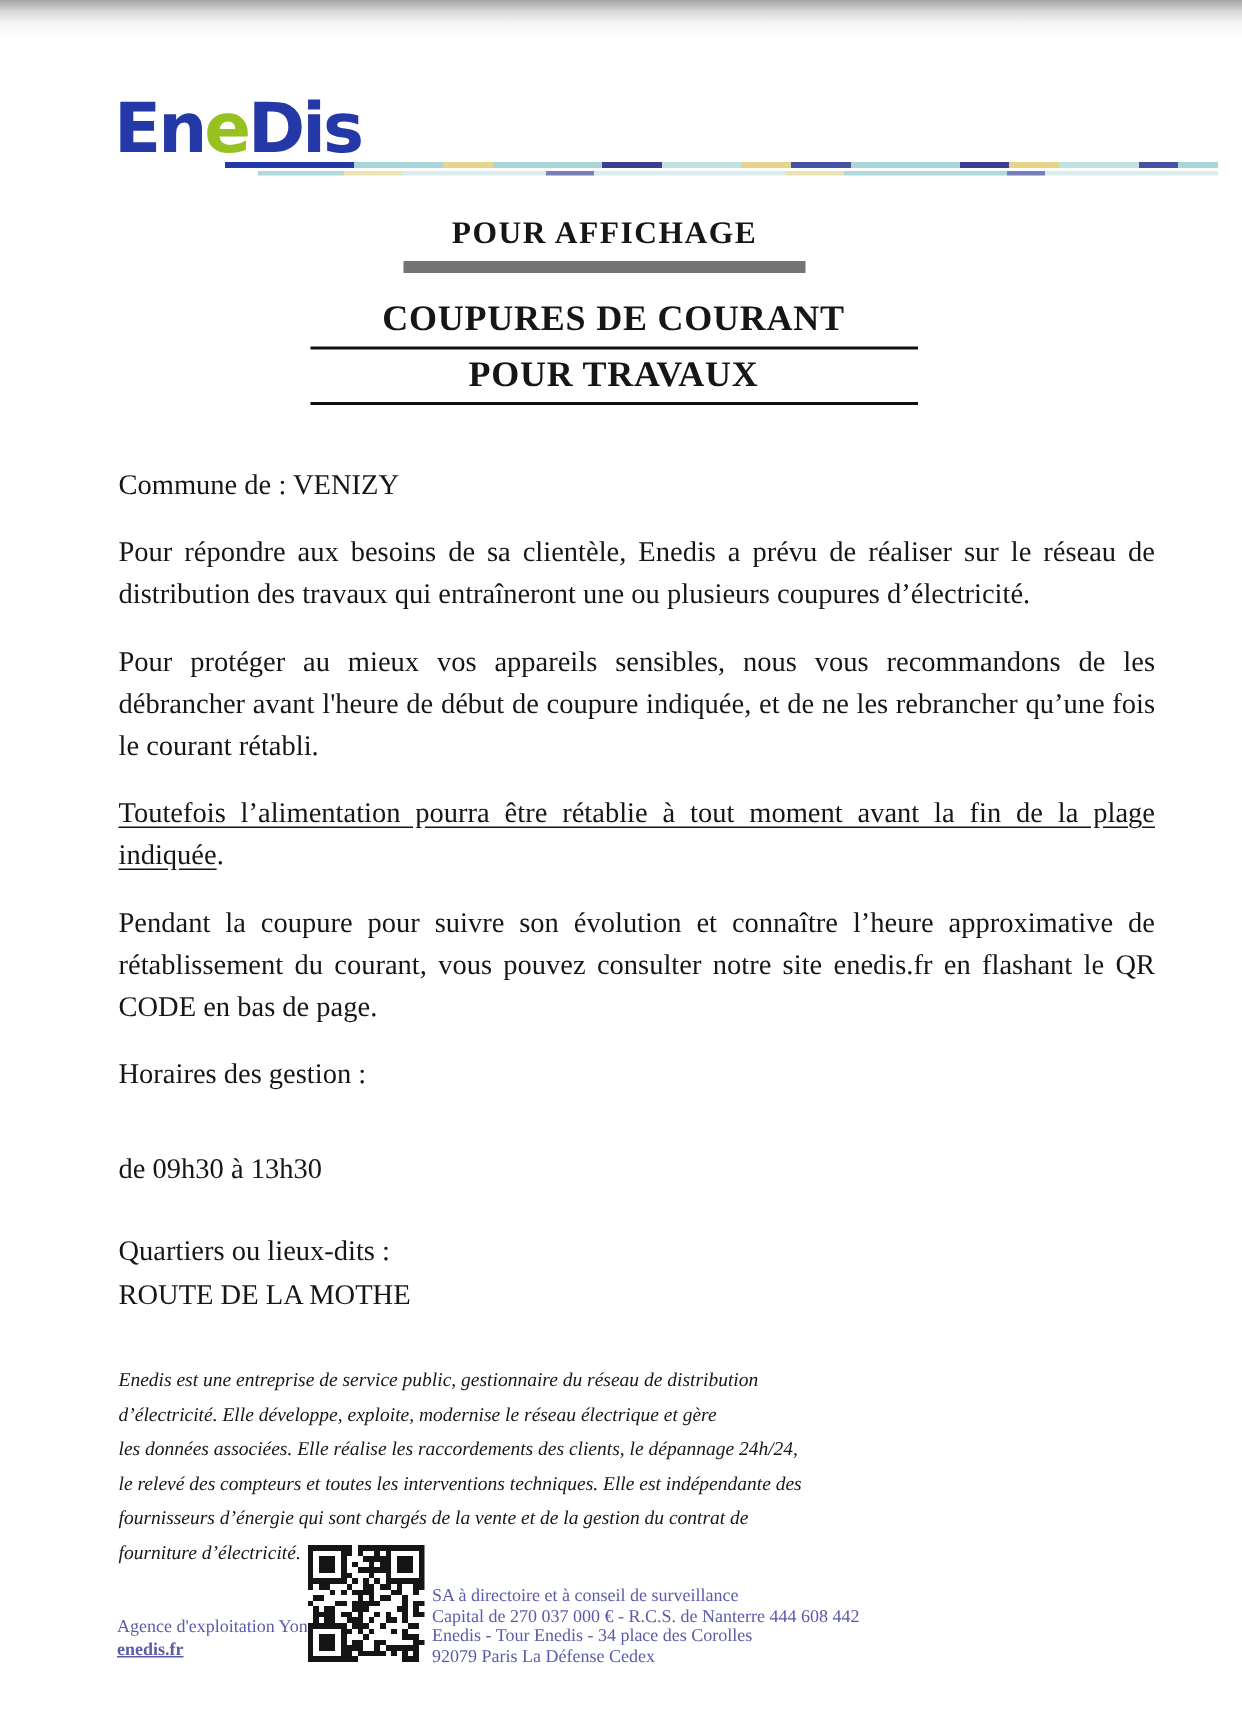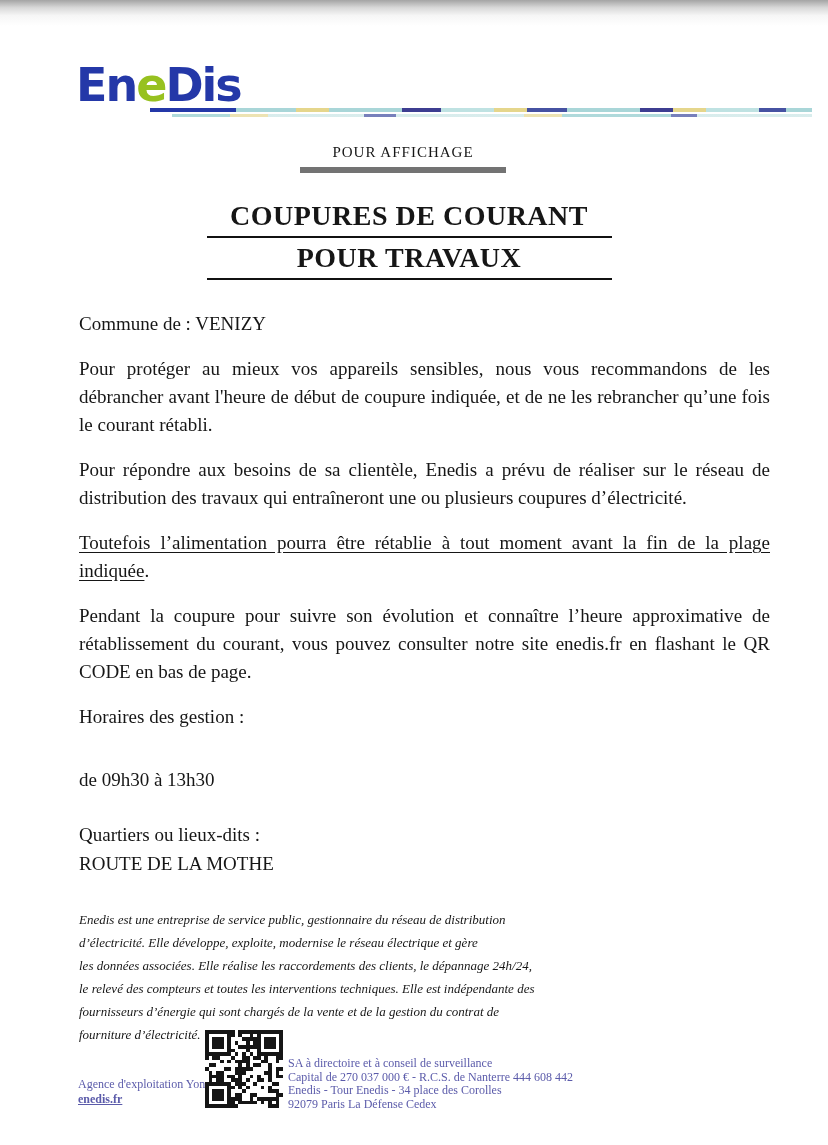--- a/index.html
+++ b/index.html
@@ -53,31 +53,31 @@
       #9bd0d2 61%, #9bd0d2 78%,
       #5560aa 78%, #5560aa 82%,
       #cfe8e8 82%, #cfe8e8 100%);
   }
   
   .affichage-wrap{
     position:absolute;left:0;top:143px;width:828px;text-align:center;
   }
   .affichage{
     display:inline-block;
-    font-weight:normal;font-size:15px;letter-spacing:1px;
+    font-weight:bold;font-size:21px;letter-spacing:1px;
     padding:0 32px 6px 32px;margin-left:-22px;
-    border-bottom:6px solid #737373;
+    border-bottom:8px solid #737373;
   }
   .main-title{
     position:absolute;left:0;top:200px;width:828px;
     display:flex;flex-direction:column;align-items:center;
   }
   .title-line{
     width:405px;text-align:center;margin-left:-10px;
-    font-weight:bold;font-size:28px;letter-spacing:.5px;
+    font-weight:bold;font-size:24px;letter-spacing:.5px;
     padding-bottom:4px;margin-bottom:4px;
     border-bottom:2px solid #111;
   }
   
   .content{
     position:absolute;left:79px;top:290px;width:691px;
     font-size:19px;line-height:28px;margin-top:20px;
   }
   .content p{margin:0 0 17px 0;text-align:justify;}
   .content .nojust{text-align:left;}
@@ -109,22 +109,22 @@
   <div class="affichage-wrap">
     <span class="affichage">POUR AFFICHAGE</span>
   </div>
   <div class="main-title">
     <div class="title-line">COUPURES DE COURANT</div>
     <div class="title-line">POUR TRAVAUX</div>
   </div>
 
   <div class="content">
     <p class="nojust">Commune de : VENIZY</p>
+    <p>Pour répondre aux besoins de sa clientèle, Enedis a prévu de réaliser sur le réseau de distribution des travaux qui entraîneront une ou plusieurs coupures d’électricité.</p>
     <p>Pour protéger au mieux vos appareils sensibles, nous vous recommandons de les débrancher avant l'heure de début de coupure indiquée, et de ne les rebrancher qu’une fois le courant rétabli.</p>
-    <p>Pour répondre aux besoins de sa clientèle, Enedis a prévu de réaliser sur le réseau de distribution des travaux qui entraîneront une ou plusieurs coupures d’électricité.</p>
     <p><span class="underlined">Toutefois l’alimentation pourra être rétablie à tout moment avant la fin de la plage indiquée</span><span>.</span></p>
     <p>Pendant la coupure pour suivre son évolution et connaître l’heure approximative de rétablissement du courant, vous pouvez consulter notre site enedis.fr en flashant le QR CODE en bas de page.</p>
     <p class="nojust">Horaires des gestion :</p>
     <div class="sched">
       <div>de 09h30 à 13h30</div>
     </div>
     <div class="quartiers">
       <div>Quartiers ou lieux-dits :</div>
       <div>ROUTE DE LA MOTHE</div>
     </div>

